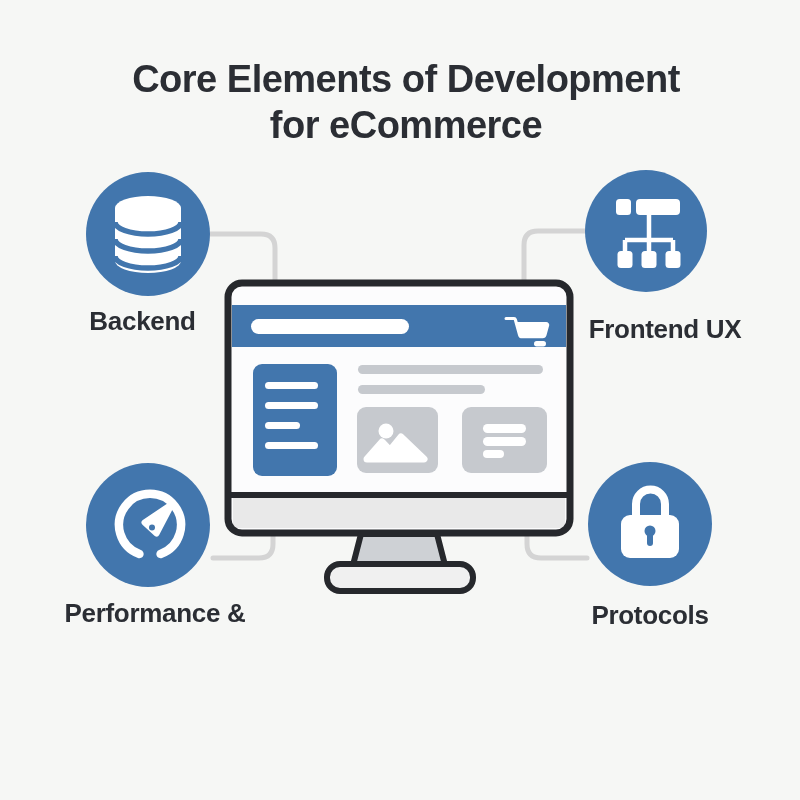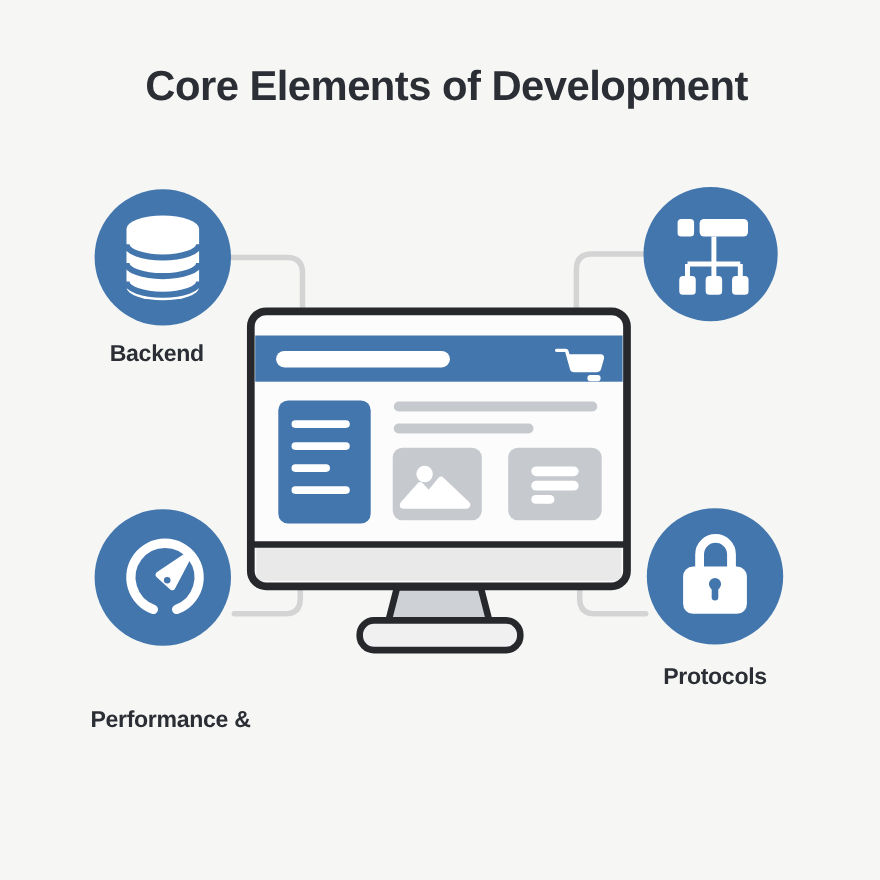--- a/index.html
+++ b/index.html
@@ -17,37 +17,38 @@
     position:relative;
   }
   .canvas{position:absolute;inset:0;width:800px;height:800px;}
   .title{
     position:absolute;top:56px;left:0;width:800px;
     text-align:center;font-size:38px;font-weight:700;
     line-height:46px;letter-spacing:-0.5px;color:var(--text);
   }
   .title span{display:block;margin-left:12px;}
   .node-label{
-    position:absolute;text-align:center;font-size:21px;font-weight:700;
+    position:absolute;text-align:center;font-size:26px;font-weight:700;
     line-height:35px;color:var(--text);letter-spacing:-0.3px;
   }
   .node-label span{display:block;}
   .label-backend{left:15px;top:304px;width:255px;}
   .label-frontend{left:530px;top:312px;width:270px;}
-  .label-performance{left:25px;top:596px;width:260px;margin-top:41px;}
+  .label-performance{left:25px;top:596px;width:260px;}
   .label-security{left:525px;top:598px;width:250px;}
   svg{position:absolute;top:0;left:0;}
 </style>
 </head>
 <body>
 
 <div class="canvas">
 
   <h1 class="title">
     <span>Core Elements of Development</span>
+    <span>for eCommerce</span>
   </h1>
 
   <svg width="800" height="800" viewBox="0 0 800 800">
 
     <g fill="none" stroke="var(--connector)" stroke-width="5" stroke-linecap="round">
       <path d="M210 234 H261 Q275 234 275 248 V290"></path>
       <path d="M587 231 H538 Q524 231 524 245 V290"></path>
       <path d="M213 558 H259 Q273 558 273 544 V526"></path>
       <path d="M587 558 H541 Q527 558 527 544 V526"></path>
     </g>
@@ -147,20 +148,23 @@
         <circle cx="650" cy="531" r="5.5" fill="var(--accent)"></circle>
         <rect x="647" y="533" width="6" height="13" rx="3" fill="var(--accent)"></rect>
       </g>
     </g>
   </svg>
 
   <div class="node-label label-backend">
     <span>Backend</span>
   </div>
 
+  <div class="node-label label-frontend">
+    <span>Frontend UX</span>
+  </div>
 
   <div class="node-label label-performance">
     <span>Performance &amp;</span>
   </div>
 
   <div class="node-label label-security">
     <span>Protocols</span>
   </div>
 
 </div>

